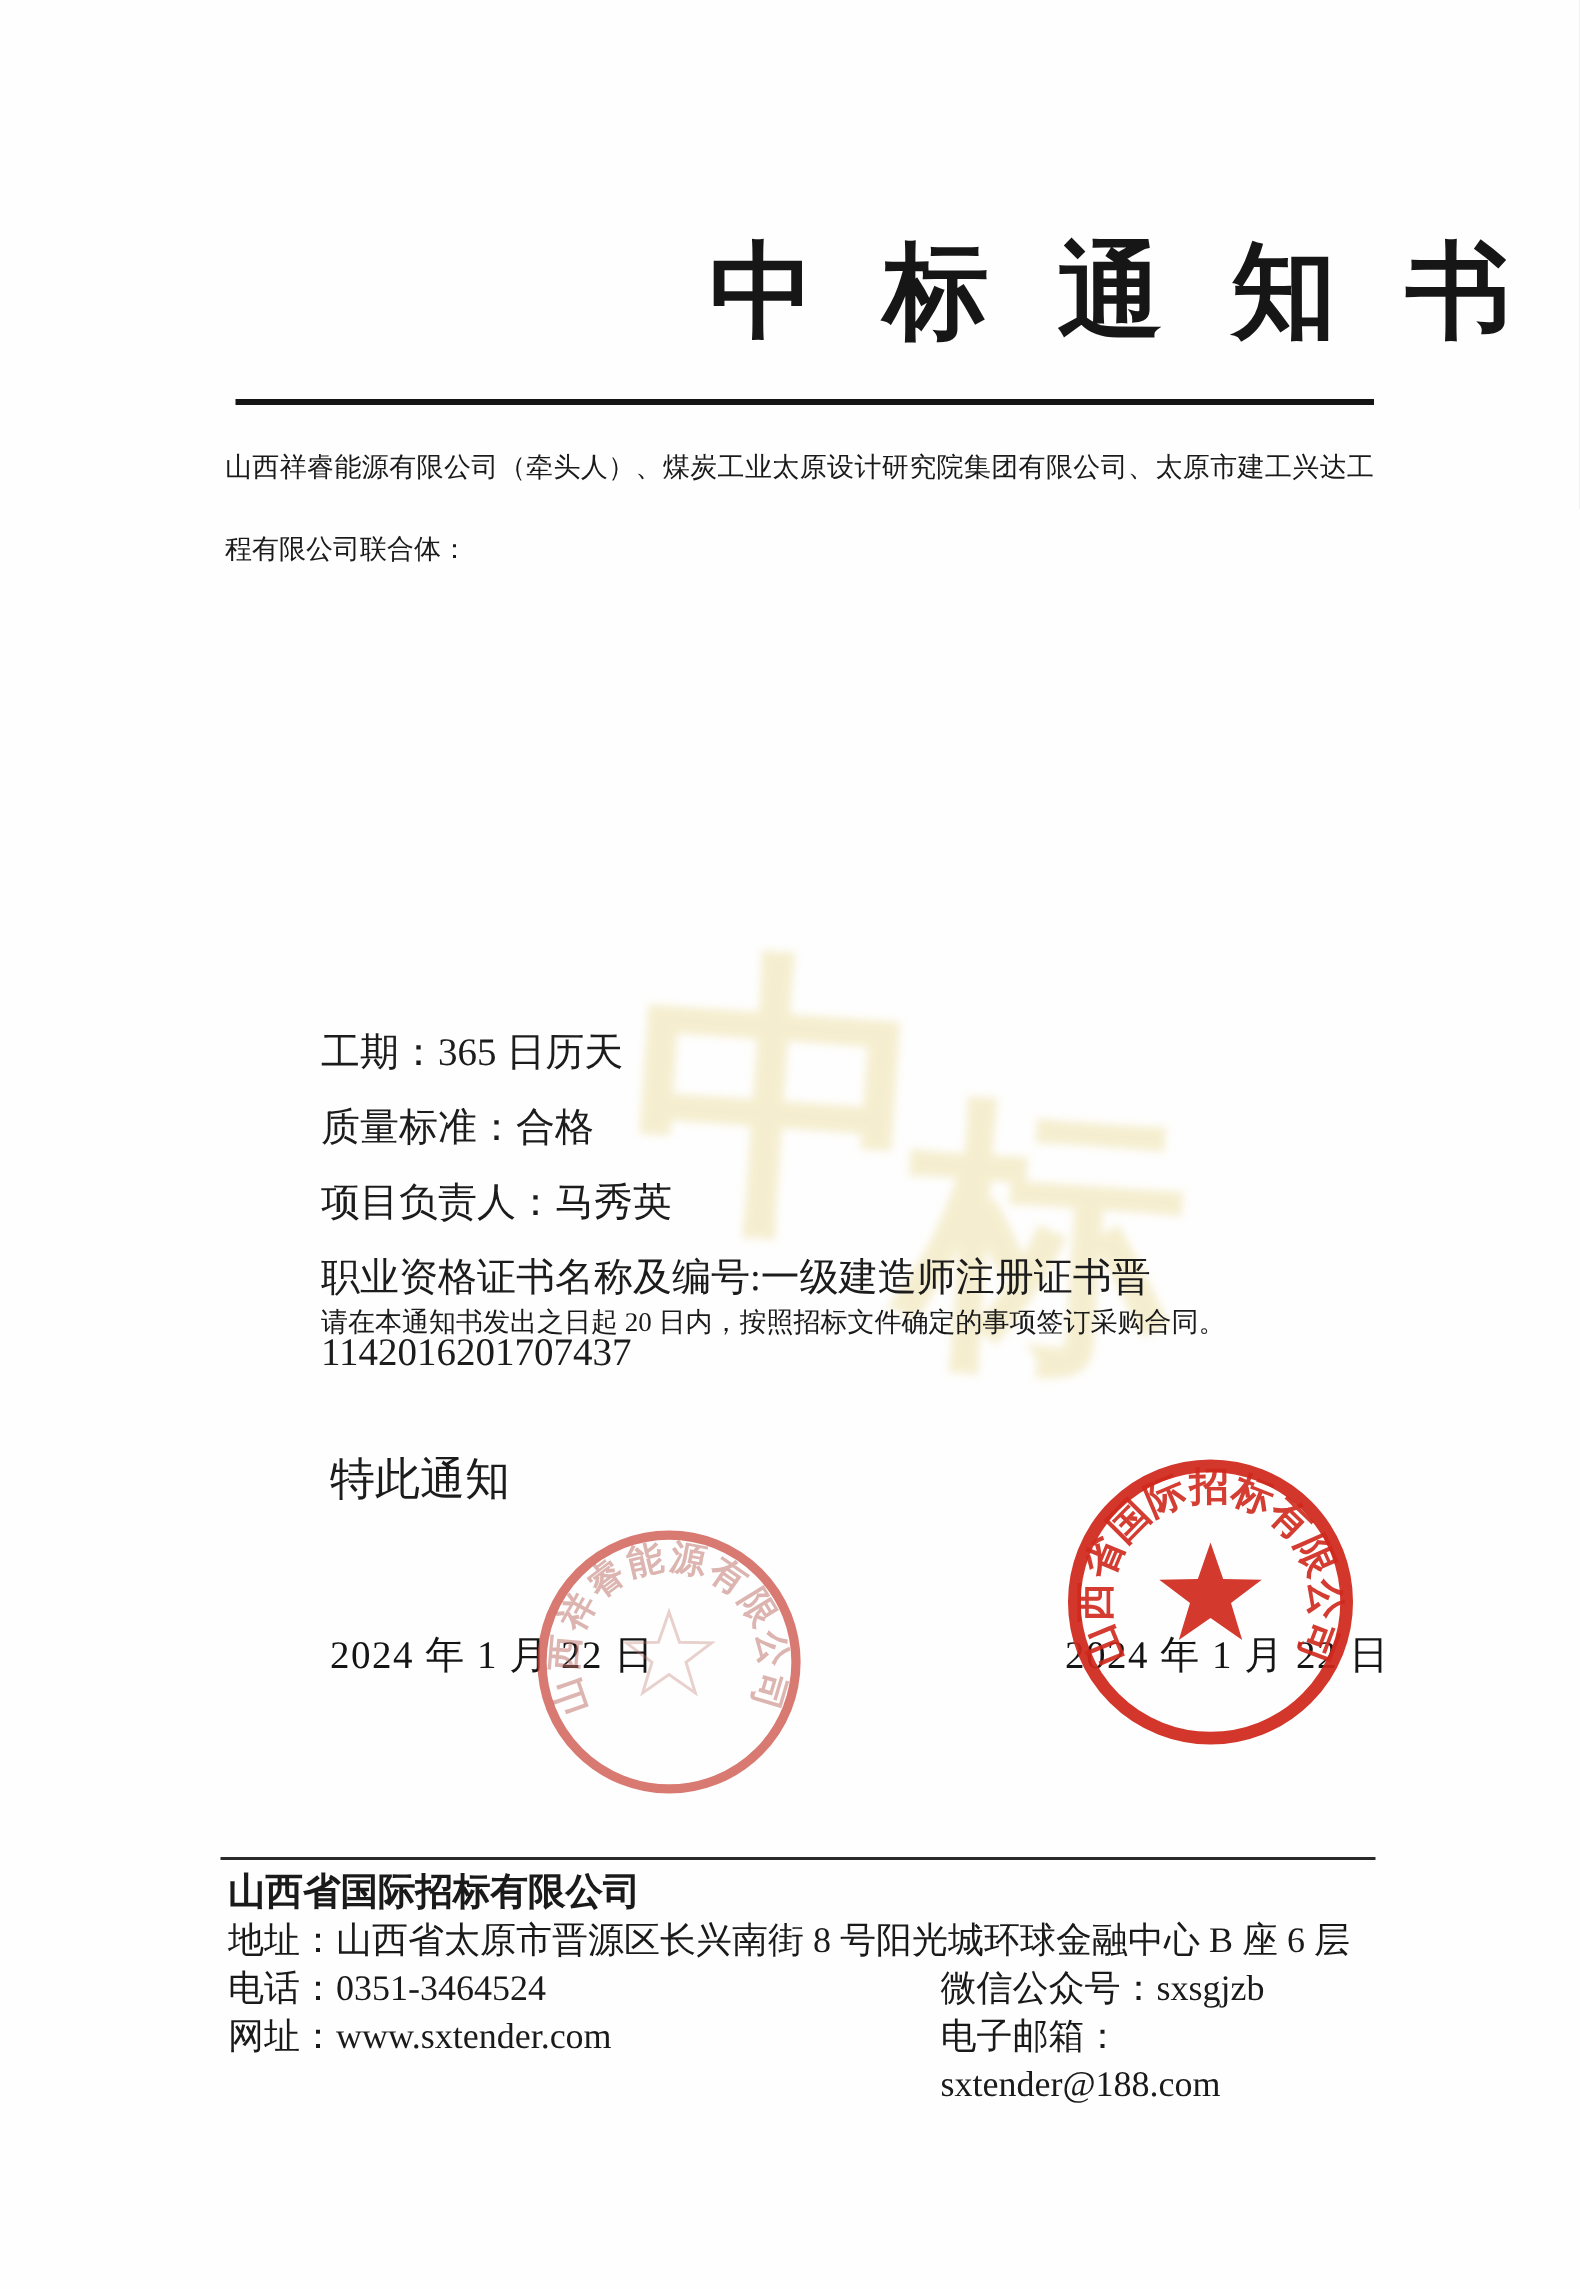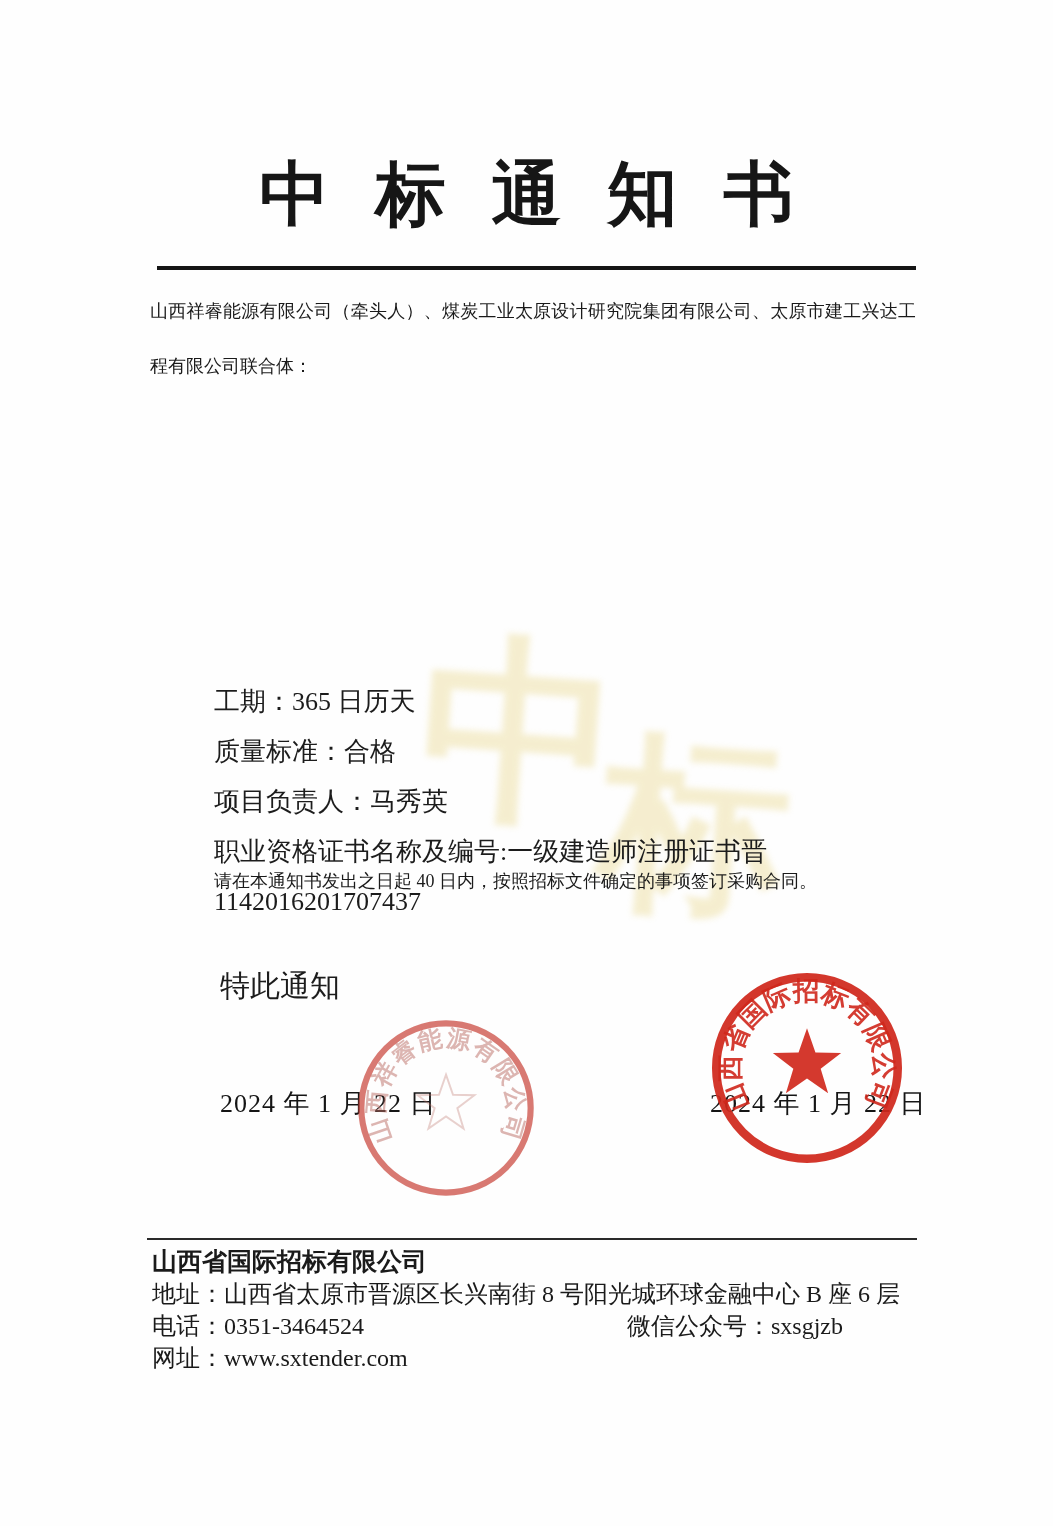--- a/index.html
+++ b/index.html
@@ -22,21 +22,21 @@
     pointer-events:none;
     transform:rotate(4deg);
   }
   .wm1{left:420px;top:600px;}
   .wm2{left:600px;top:700px;font-size:190px;}
 
   .title{
     position:absolute;
     left:0;right:0;top:148px;
     margin:0;
-    text-align:center;
+    text-align:right;
     font-size:70px;
     font-weight:600;
     letter-spacing:46px;
     text-indent:46px;
     color:#161616;
   }
   .title-rule{
     position:absolute;
     left:157px;top:266px;
     width:759px;height:4px;
@@ -113,21 +113,21 @@
 
   <p class="para p1">山西祥睿能源有限公司（牵头人）、煤炭工业太原设计研究院集团有限公司、太原市建工兴达工程有限公司联合体：</p>
 
   <div class="details">
     <div class="detail-line">工期：365 日历天</div>
     <div class="detail-line">质量标准：合格</div>
     <div class="detail-line">项目负责人：马秀英</div>
     <div class="detail-line long">职业资格证书名称及编号:一级建造师注册证书晋 1142016201707437</div>
   </div>
 
-  <p class="para p3">请在本通知书发出之日起 40 日内，按照招标文件确定的事项签订采购合同。</p>
+  <p class="para p3">请在本通知书发出之日起 20 日内，按照招标文件确定的事项签订采购合同。</p>
 
   <div class="closing">特此通知</div>
 
   <svg class="stamp stamp-left" viewBox="0 0 220 220" xmlns="http://www.w3.org/2000/svg">
     <defs>
       <path id="arcL" d="M 52.66 150.16 A 70 70 0 1 1 167.34 150.16" fill="none"></path>
     </defs>
     <circle cx="110" cy="110" r="96" fill="none" stroke-width="7" opacity="0.72" stroke="#c9453b"></circle>
     <polygon points="110,68 118.94,93.7 146.14,94.26 124.46,110.7 132.34,136.74 110,121.2 87.66,136.74 95.54,110.7 73.86,94.26 101.06,93.7" fill="none" stroke-width="2.5" opacity="0.32" transform="translate(110 106) scale(0.89) translate(-110 -106)" stroke="#bc6f67"></polygon>
     <text font-size="27" font-weight="700" opacity="0.5" font-family="Liberation Serif, DejaVu Serif, serif">
@@ -154,16 +154,17 @@
     <div class="company">山西省国际招标有限公司</div>
     <div class="row">
       <span>地址：山西省太原市晋源区长兴南街 8 号阳光城环球金融中心 B 座 6 层</span>
     </div>
     <div class="row">
       <span>电话：0351-3464524</span>
       <span class="col-right">微信公众号：sxsgjzb</span>
     </div>
     <div class="row">
       <span>网址：www.sxtender.com</span>
+      <span class="col-right">电子邮箱：sxtender@188.com</span>
     </div>
   </div>
 
 </div>
 
 </body></html>

